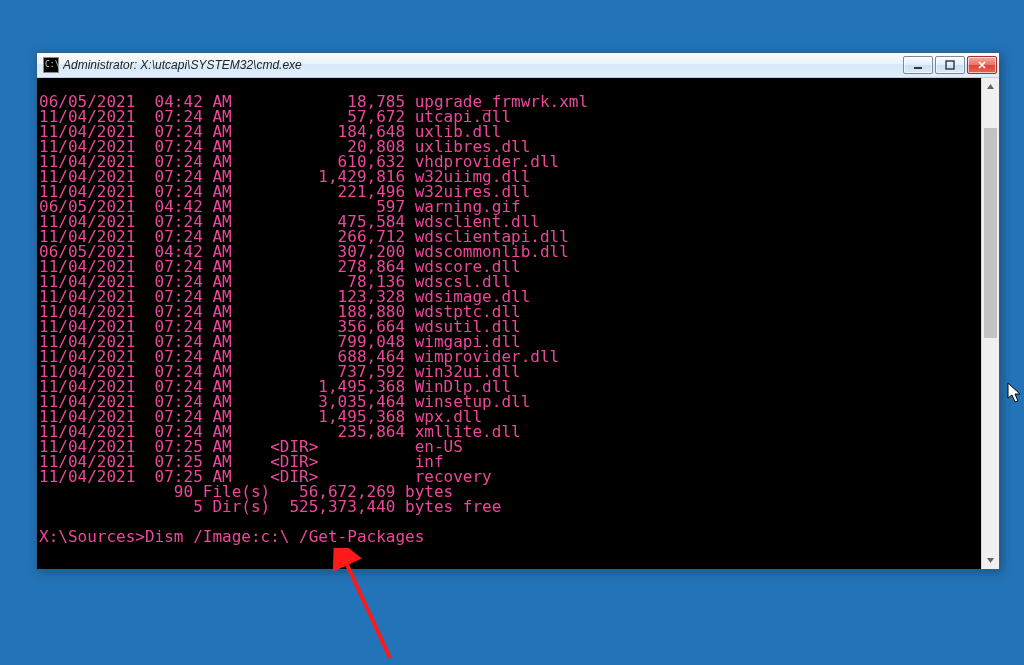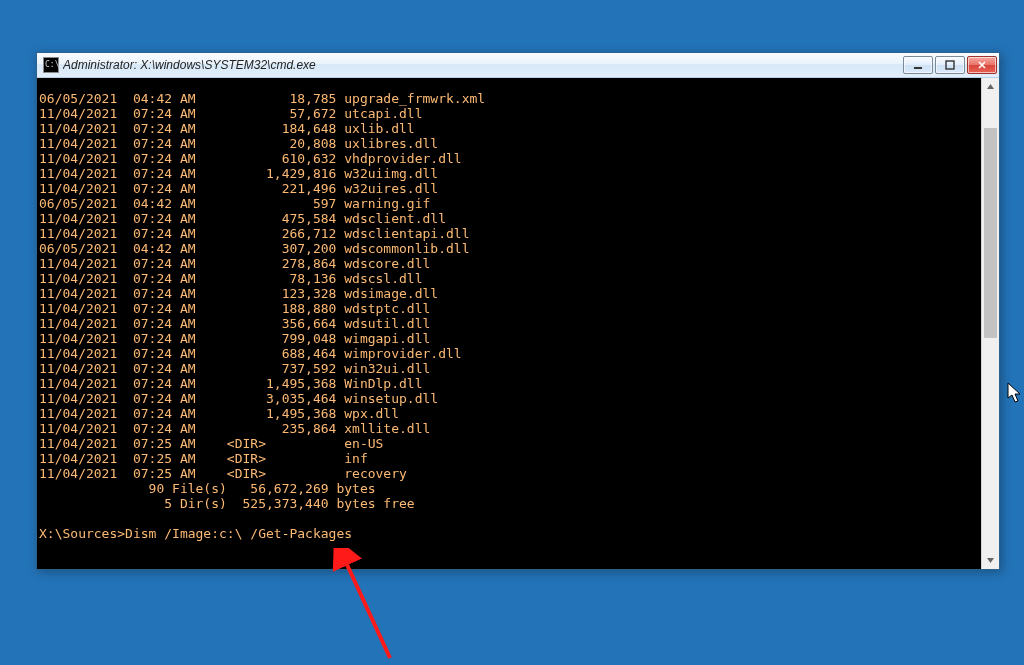--- a/index.html
+++ b/index.html
@@ -82,23 +82,23 @@
     flex: 1 1 auto;
     background: #000;
     position: relative;
     overflow: hidden;
   }
   .console-text {
     position: absolute;
     left: 2px;
     top: 0;
     font-family: Consolas, "Lucida Console", monospace;
-    font-size: 13px;
+    font-size: 16px;
     line-height: 15px;
-    color: #fdba74;
+    color: #ec4899;
     white-space: pre;
   }
   .scrollbar {
     position: absolute;
     right: 0;
     top: 0;
     bottom: 0;
     width: 17px;
     background: #f0f0f0;
     border-left: 1px solid #d4d4d4;
@@ -133,21 +133,21 @@
     position: absolute;
     pointer-events: none;
   }
 </style>
 </head>
 <body>
 
 <div class="window">
   <div class="titlebar">
     <div class="icon">C:\</div>
-    <div class="title-text">Administrator: X:\windows\SYSTEM32\cmd.exe</div>
+    <div class="title-text">Administrator: X:\utcapi\SYSTEM32\cmd.exe</div>
     <div class="win-buttons">
       <div class="win-btn">
         <svg width="10" height="10" viewBox="0 0 10 10">
             <rect x="1" y="7" width="8" height="2" fill="#333"></rect>
           </svg>
       </div>
       <div class="win-btn">
         <svg width="10" height="10" viewBox="0 0 10 10">
             <rect x="1" y="1" width="8" height="8" fill="none" stroke="#333" stroke-width="1.4"></rect>
           </svg>

